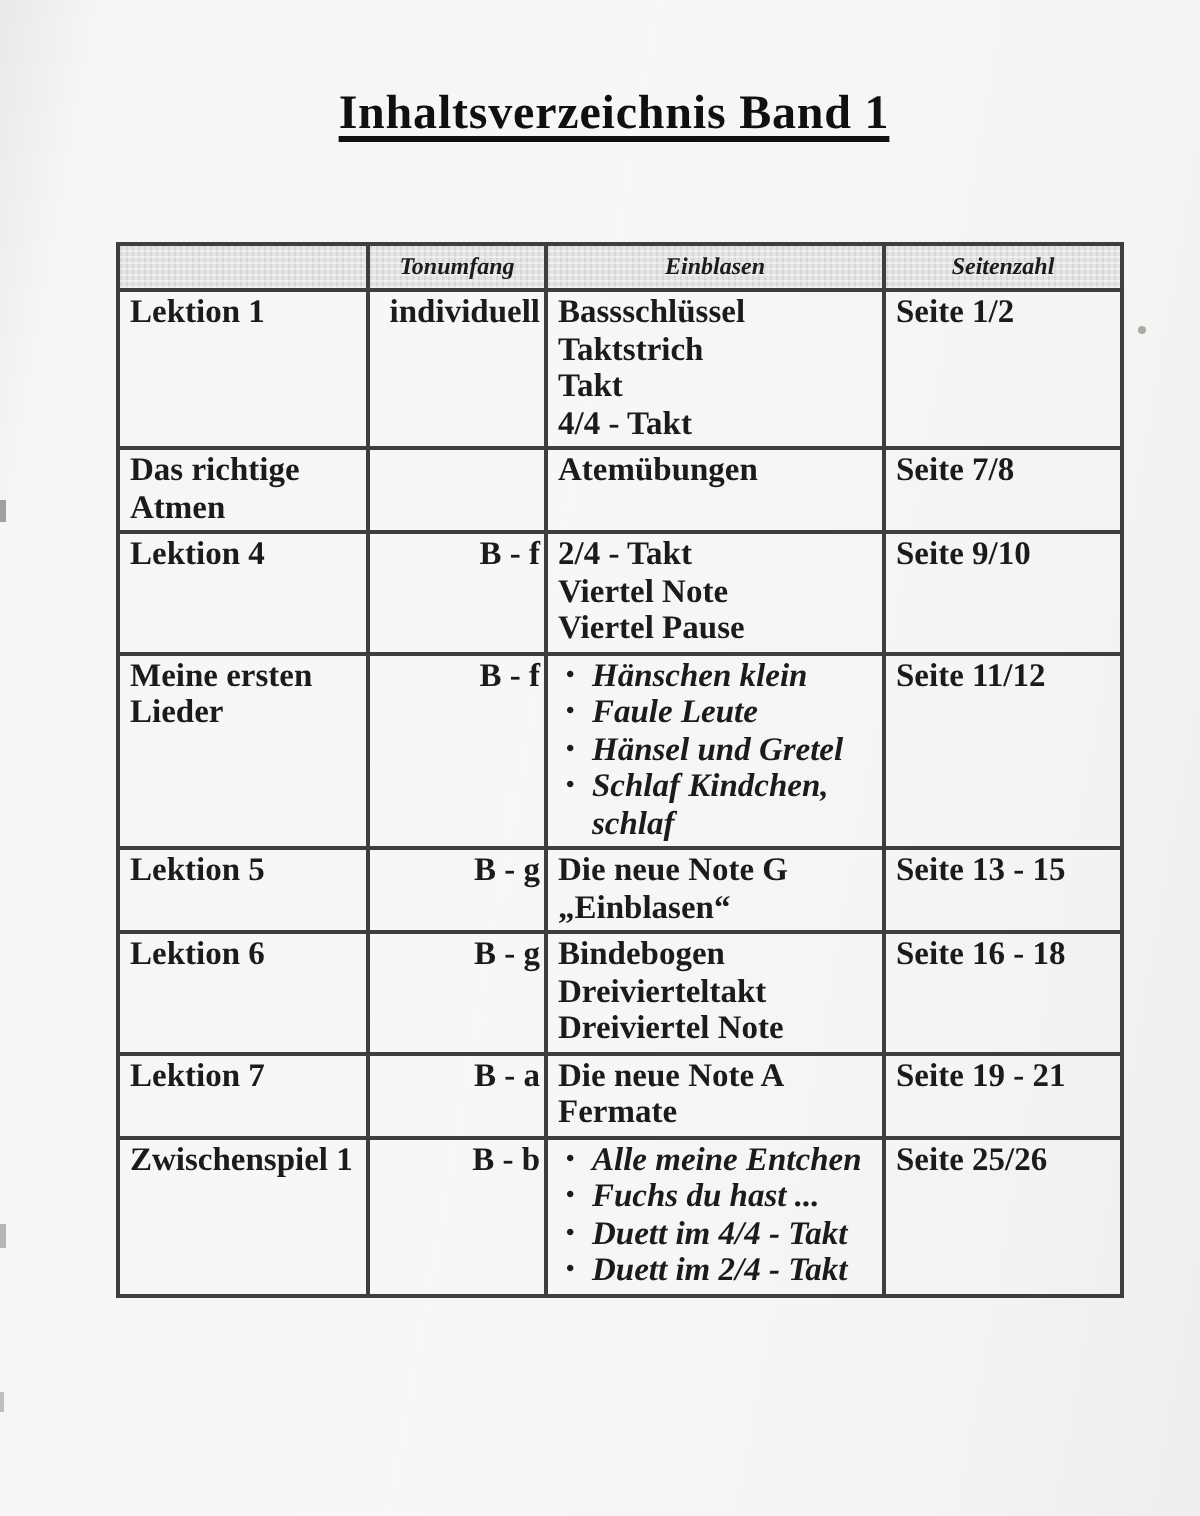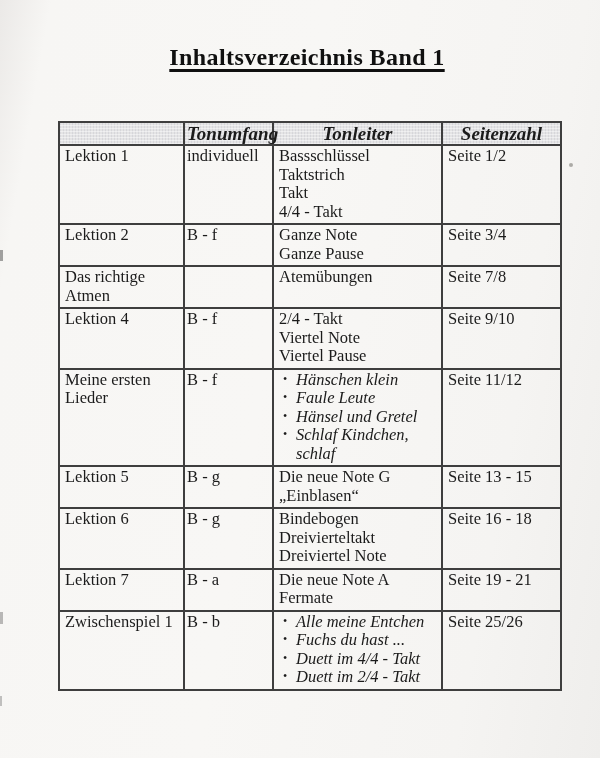--- a/index.html
+++ b/index.html
@@ -17,35 +17,35 @@
     position:absolute;top:44px;left:0;width:600px;margin:0;
     text-align:center;font-size:24px;font-weight:bold;color:#101010;
     letter-spacing:.4px;transform:translateX(7px);
     text-decoration:underline;text-decoration-thickness:2.5px;text-underline-offset:4px;
   }
   table.toc{
     position:absolute;left:58px;top:121px;width:502px;
     border-collapse:collapse;table-layout:fixed;
     font-size:16.5px;color:#1b1b1b;
   }
-  .toc th,.toc td{border:2px solid #3e3e3e;}
+  .toc th,.toc td{border:2px solid #3e3e3e;font-weight:bold;}
   .toc thead th{
     background-color:#e4e4e5;
     background-image:
       repeating-linear-gradient(0deg,rgba(255,255,255,.45) 0 1px,transparent 1px 3px),
       repeating-linear-gradient(90deg,rgba(190,190,198,.35) 0 1px,transparent 1px 3px);
     font-weight:bold;font-style:italic;text-align:center;
-    font-size:19px;line-height:17px;height:19px;
+    font-size:12px;line-height:17px;height:19px;
     padding:1px 2px;vertical-align:middle;
   }
   .toc td{
     vertical-align:top;line-height:18.5px;
     padding:1px 4px 2px 5px;
   }
-  td.c-ton{text-align:left;padding-left:2px;padding-right:2px;}
+  td.c-ton{text-align:right;padding-left:2px;padding-right:2px;}
   .line{white-space:normal;}
   .line.bullet{position:relative;padding-left:17px;font-style:italic;}
   .dot{position:absolute;left:4px;top:-1px;font-size:12px;font-style:normal;}
   
   .artifact{position:absolute;background:#5a5a5a;opacity:.55;}
   .a1{left:0;top:250px;width:3px;height:11px;}
   .a2{left:0;top:612px;width:3px;height:12px;opacity:.4;}
   .a3{left:0;top:696px;width:2px;height:10px;opacity:.35;}
   .speck{position:absolute;left:569px;top:163px;width:4px;height:4px;border-radius:50%;
          background:#9a9894;opacity:.8;}
@@ -60,44 +60,35 @@
     <colgroup>
       <col style="width:125px">
         <col style="width:89px">
         <col style="width:169px">
         <col style="width:119px">
     </colgroup>
     <thead>
       <tr>
         <th></th>
         <th>Tonumfang</th>
-        <th>Tonleiter</th>
+        <th>Einblasen</th>
         <th>Seitenzahl</th>
       </tr>
     </thead>
     <tbody id="toc-body">
         <tr>
           <td class="c-name">Lektion 1</td>
           <td class="c-ton">individuell</td>
           <td class="c-lern">
             <div class="line">Bassschlüssel</div>
             <div class="line">Taktstrich</div>
             <div class="line">Takt</div>
             <div class="line">4/4 - Takt</div>
           </td>
           <td class="c-seite">Seite 1/2</td>
-        </tr>
-        <tr>
-          <td class="c-name">Lektion 2</td>
-          <td class="c-ton">B - f</td>
-          <td class="c-lern">
-            <div class="line">Ganze Note</div>
-            <div class="line">Ganze Pause</div>
-          </td>
-          <td class="c-seite">Seite 3/4</td>
         </tr>
         <tr>
           <td class="c-name">Das richtige Atmen</td>
           <td class="c-ton"></td>
           <td class="c-lern">
             <div class="line">Atemübungen</div>
           </td>
           <td class="c-seite">Seite 7/8</td>
         </tr>
         <tr>

